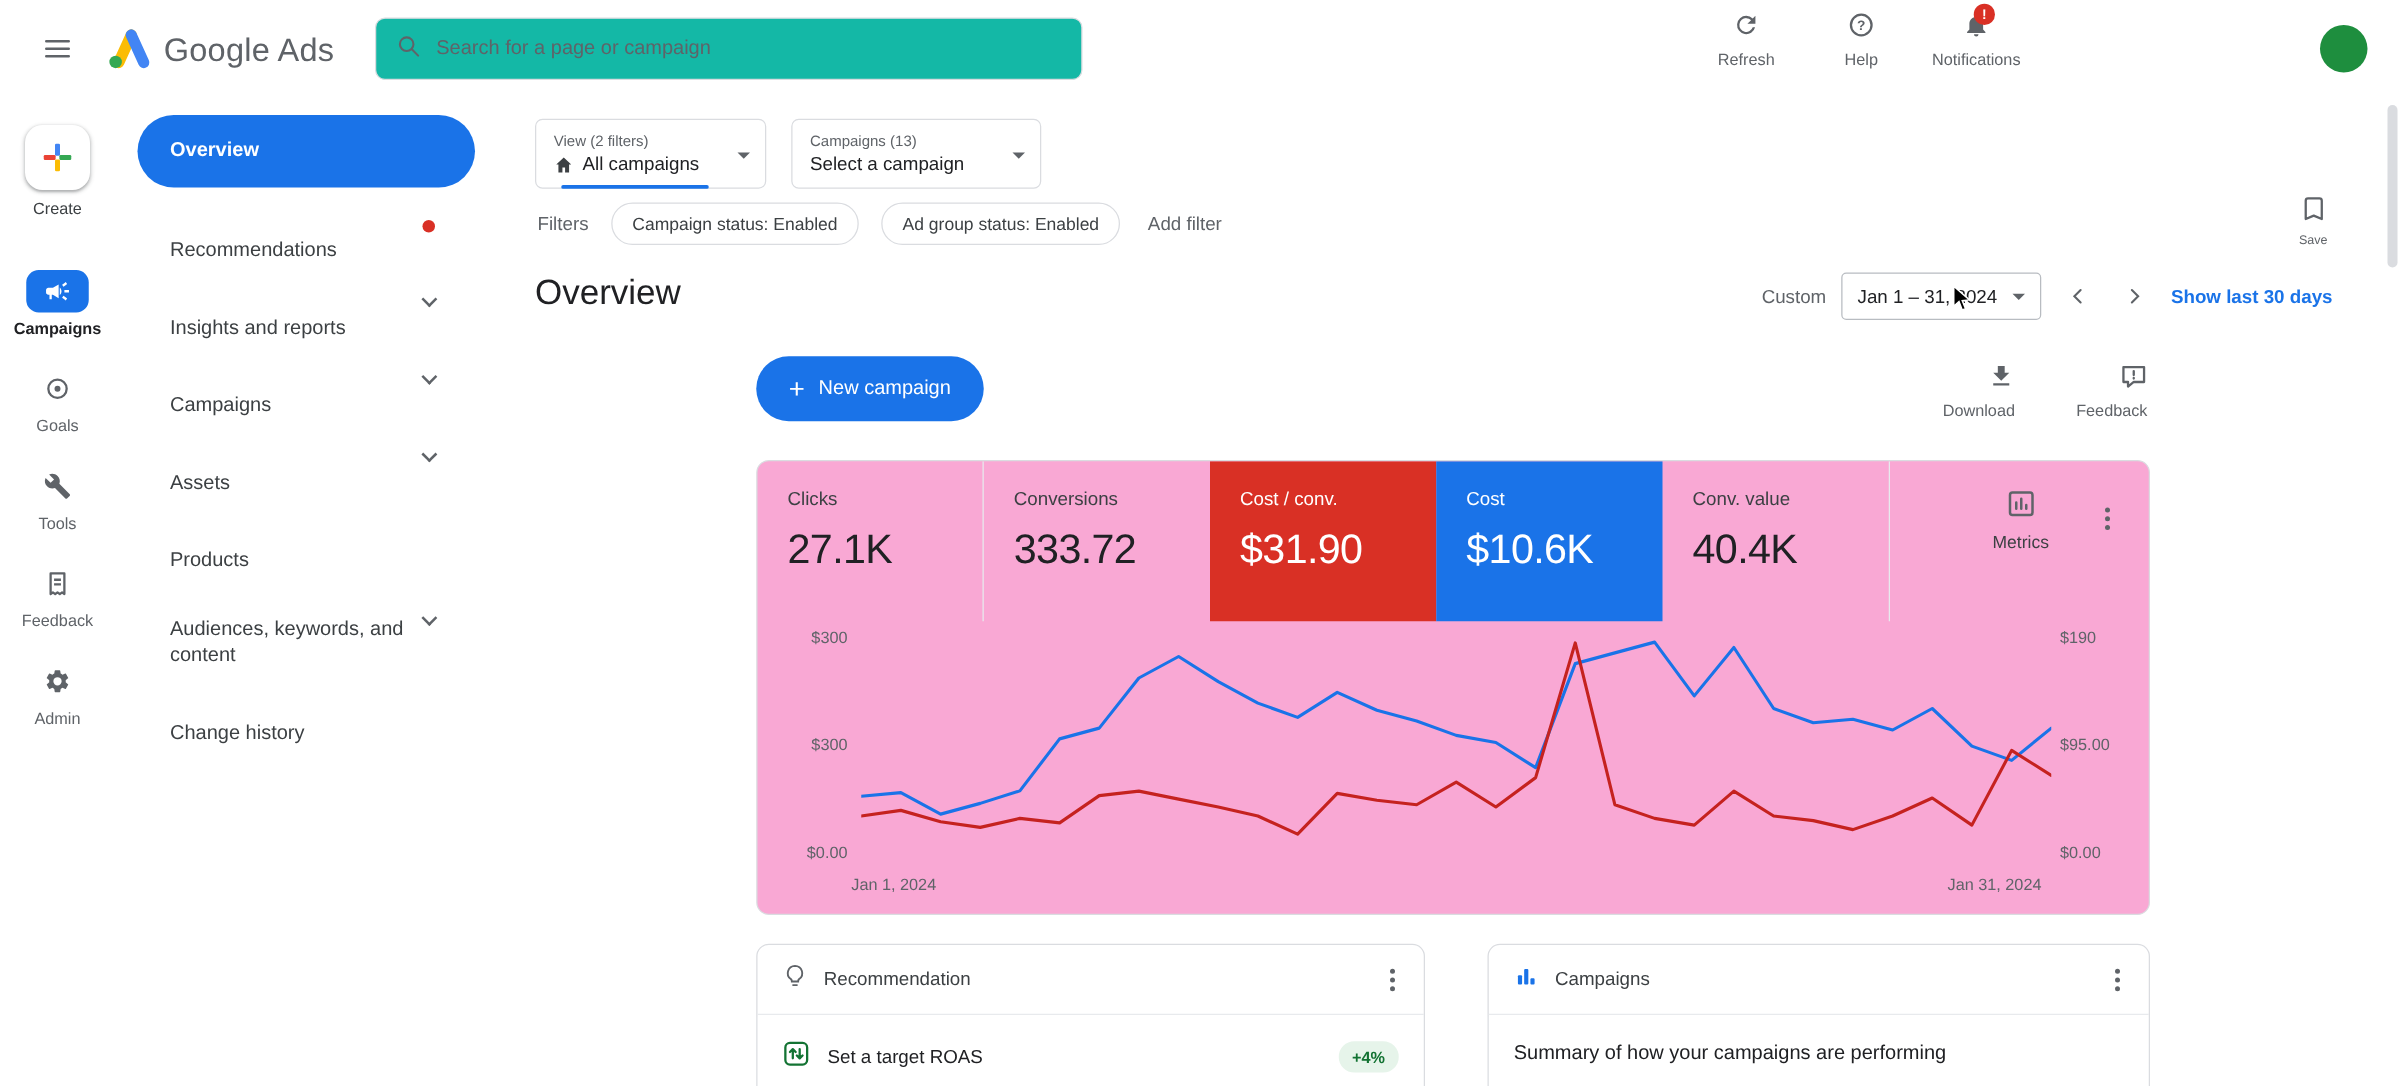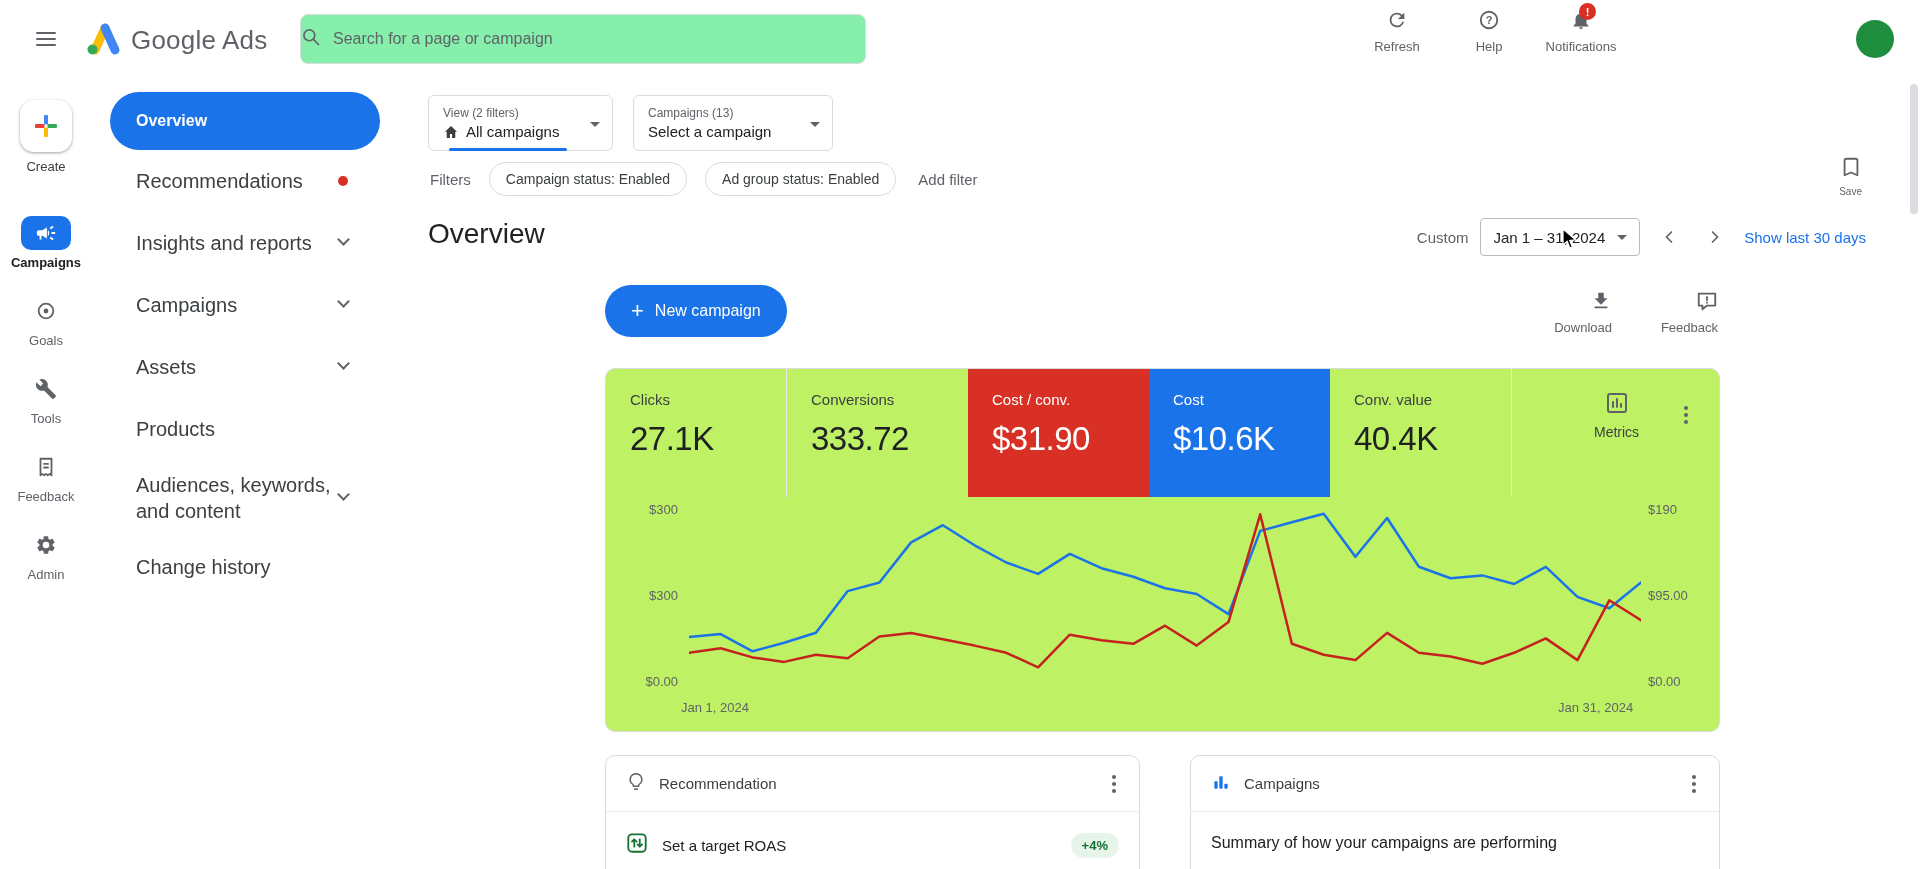--- a/index.html
+++ b/index.html
@@ -4,21 +4,21 @@
 <style>
   *{margin:0;padding:0;box-sizing:border-box}
   html,body{width:1920px;height:869px;overflow:hidden;background:#fff;
     font-family:"Liberation Sans",sans-serif;color:#3c4043;position:relative}
 
   
   .topbar{height:78px;display:flex;align-items:center;position:relative;background:#fff}
   .menu-btn{width:48px;height:48px;margin-left:22px;display:flex;align-items:center;justify-content:center;border-radius:50%;cursor:pointer}
   .logo{display:flex;align-items:flex-end;gap:9px;margin-left:14px;cursor:pointer}
   .logo-text{font-size:26px;color:#5f6368;letter-spacing:.2px}
-  .searchbox{position:absolute;left:300px;top:14px;width:566px;height:50px;border:1px solid #dadce0;border-radius:8px;display:flex;align-items:center;padding:0 0;gap:12px;background:#86efac}
+  .searchbox{position:absolute;left:300px;top:14px;width:566px;height:50px;border:1px solid #dadce0;border-radius:8px;display:flex;align-items:center;padding:0 16px;gap:12px;background:#14b8a6}
   .searchbox input{border:none;outline:none;flex:1;font-size:16px;font-family:inherit;color:#202124;background:transparent}
   .searchbox input::placeholder{color:#5f6368}
   .topbar-actions{position:absolute;right:300px;top:9px;display:flex;gap:14px}
   .tb-action{width:78px;display:flex;flex-direction:column;align-items:center;gap:4px;cursor:pointer;position:relative}
   .tb-action .lbl{font-size:13px;color:#5f6368;white-space:nowrap}
   .notif-badge{position:absolute;top:-6px;right:24px;width:17px;height:17px;border-radius:50%;background:#d93025;color:#fff;font-size:11px;font-weight:bold;display:flex;align-items:center;justify-content:center}
   .avatar{position:absolute;right:26px;top:20px;width:38px;height:38px;border-radius:50%;background:#1e8e3e;cursor:pointer}
 
   
   .app-body{display:flex;height:791px}
@@ -32,21 +32,21 @@
   .rail-items{margin-top:42px;display:flex;flex-direction:column;gap:24px;align-items:center}
   .rail-item{display:flex;flex-direction:column;align-items:center;gap:5px;cursor:pointer;width:84px}
   .icon-wrap{width:50px;height:34px;border-radius:10px;display:flex;align-items:center;justify-content:center}
   .rail-item.active .icon-wrap{background:#1a73e8}
   .rail-item .lbl{font-size:13px;color:#5f6368}
   .rail-item.active .lbl{color:#202124;font-weight:bold}
 
   
   .sidebar{width:298px;flex-shrink:0;padding:14px 0 0 18px}
   .sb-pill{width:270px;height:58px;border-radius:29px;background:#1a73e8;color:#fff;display:flex;align-items:center;padding-left:26px;font-size:16px;font-weight:bold;cursor:pointer}
-  .sb-item{height:62px;width:270px;display:flex;align-items:center;padding-left:26px;padding-right:30px;position:relative;cursor:pointer;font-size:20px;color:#3c4043}
+  .sb-item{height:62px;width:270px;display:flex;align-items:flex-end;padding-left:26px;padding-right:30px;position:relative;cursor:pointer;font-size:16px;color:#3c4043}
   .sb-item.two-line{height:76px}
   .sb-item .txt{display:block;max-width:200px;line-height:1.3}
   .chev{width:9px;height:9px;border-right:2px solid #5f6368;border-bottom:2px solid #5f6368;transform:rotate(45deg);display:inline-block}
   .sb-item .chev{position:absolute;right:32px;top:50%;margin-top:-8px}
   .sb-item .dot{position:absolute;right:32px;top:50%;margin-top:-5px;width:10px;height:10px;border-radius:50%;background:#d93025}
 
   
   .content{flex:1;position:relative}
 
   .dd{position:absolute;border:1px solid #dadce0;border-radius:6px;height:56px;display:flex;flex-direction:column;justify-content:center;padding:0 14px;cursor:pointer;background:#fff}
@@ -65,32 +65,32 @@
 
   .save-btn{position:absolute;right:58px;top:78px;display:flex;flex-direction:column;align-items:center;gap:4px;cursor:pointer}
   .save-btn .lbl{font-size:10px;color:#5f6368}
 
   .page-title{position:absolute;left:38px;top:140px;font-size:28px;color:#202124;font-weight:400}
 
   .date-controls{position:absolute;right:54px;top:140px;display:flex;align-items:center;gap:12px}
   .date-custom{font-size:15px;color:#5f6368}
   .date-box{border:1px solid #b8bcc1;border-radius:4px;height:38px;display:flex;align-items:center;padding:0 12px;gap:12px;font-size:15px;color:#202124;cursor:pointer;background:#fff;white-space:nowrap}
   .nav-chev{width:34px;height:34px;display:flex;align-items:center;justify-content:center;cursor:pointer;border-radius:50%}
-  .show-last{font-size:15px;color:#1a73e8;cursor:pointer;font-weight:normal;white-space:nowrap}
+  .show-last{font-size:15px;color:#1a73e8;cursor:pointer;font-weight:bold;white-space:nowrap}
 
   .new-campaign{position:absolute;left:215px;top:207px;height:52px;border-radius:26px;background:#1a73e8;color:#fff;display:flex;align-items:center;gap:11px;padding:0 26px;font-size:16px;cursor:pointer;border:none;font-family:inherit}
   .plus-glyph{font-size:22px;line-height:1;font-weight:400}
 
   .icon-action{position:absolute;display:flex;flex-direction:column;align-items:flex-end;gap:4px;cursor:pointer;width:84px}
   .icon-action .lbl{font-size:13px;color:#5f6368}
   .download-act{left:1138px;top:212px}
   .feedback-act{left:1244px;top:212px}
 
   
-  .metrics-panel{position:absolute;left:215px;top:290px;width:1115px;height:364px;border:1px solid #dadce0;border-radius:10px;background:#bef264;overflow:hidden}
+  .metrics-panel{position:absolute;left:215px;top:290px;width:1115px;height:364px;border:1px solid #dadce0;border-radius:10px;background:#f9a8d4;overflow:hidden}
   .scorecards{display:flex;height:128px}
   .scorecard{width:181px;padding:22px 0 0 24px;cursor:pointer;flex-shrink:0}
   .scorecard.first{border-right:1px solid #e8eaed}
   .sc-label{font-size:15px;margin-bottom:12px;color:#3c4043}
   .sc-value{font-size:33px;color:#202124;letter-spacing:-.5px}
   .scorecard.red{background:#d93025}
   .scorecard.blue{background:#1a73e8}
   .scorecard.red .sc-label,.scorecard.red .sc-value,
   .scorecard.blue .sc-label,.scorecard.blue .sc-value{color:#fff}
   .metrics-side{flex:1;position:relative;border-left:1px solid #e8eaed}

